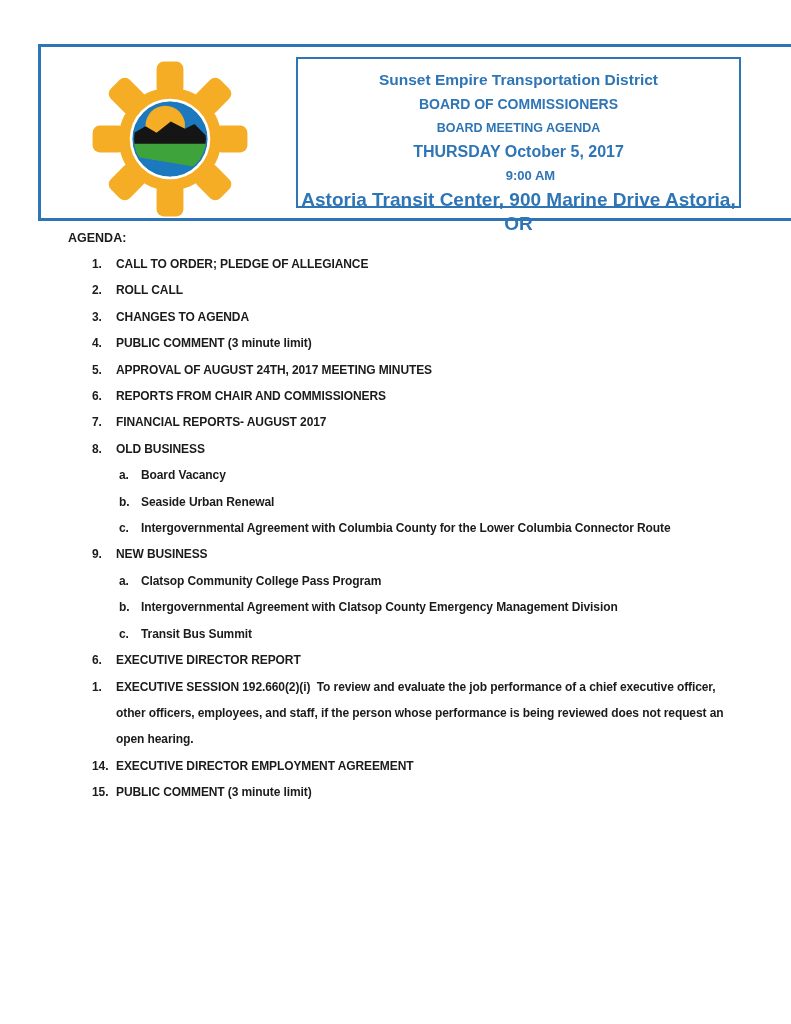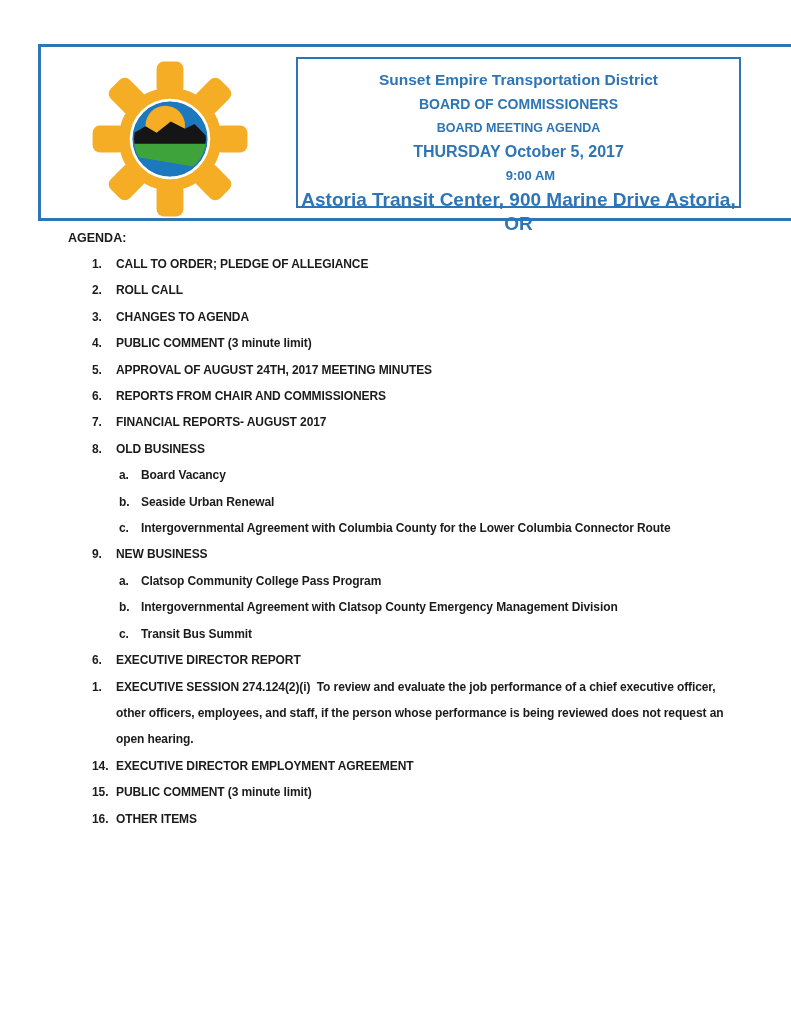--- a/index.html
+++ b/index.html
@@ -184,29 +184,25 @@
     <div class="item sub">
       <span class="num">c.</span>
       <span class="txt">Transit Bus Summit</span>
     </div>
     <div class="item">
       <span class="num">6.</span>
       <span class="txt">EXECUTIVE DIRECTOR REPORT</span>
     </div>
     <div class="item">
       <span class="num">1.</span>
-      <span class="txt">EXECUTIVE SESSION 274.124(2)(i)  To review and evaluate the job performance of a chief executive officer, other officers, employees, and staff, if the person whose performance is being reviewed does not request an open hearing.</span>
+      <span class="txt">EXECUTIVE SESSION 192.660(2)(i)  To review and evaluate the job performance of a chief executive officer, other officers, employees, and staff, if the person whose performance is being reviewed does not request an open hearing.</span>
     </div>
     <div class="item">
       <span class="num">14.</span>
       <span class="txt">EXECUTIVE DIRECTOR EMPLOYMENT AGREEMENT</span>
     </div>
     <div class="item">
       <span class="num">15.</span>
       <span class="txt">PUBLIC COMMENT (3 minute limit)</span>
     </div>
-    <div class="item">
-      <span class="num">16.</span>
-      <span class="txt">OTHER ITEMS</span>
-    </div>
   </section>
 
 </div>
 
 </body></html>

